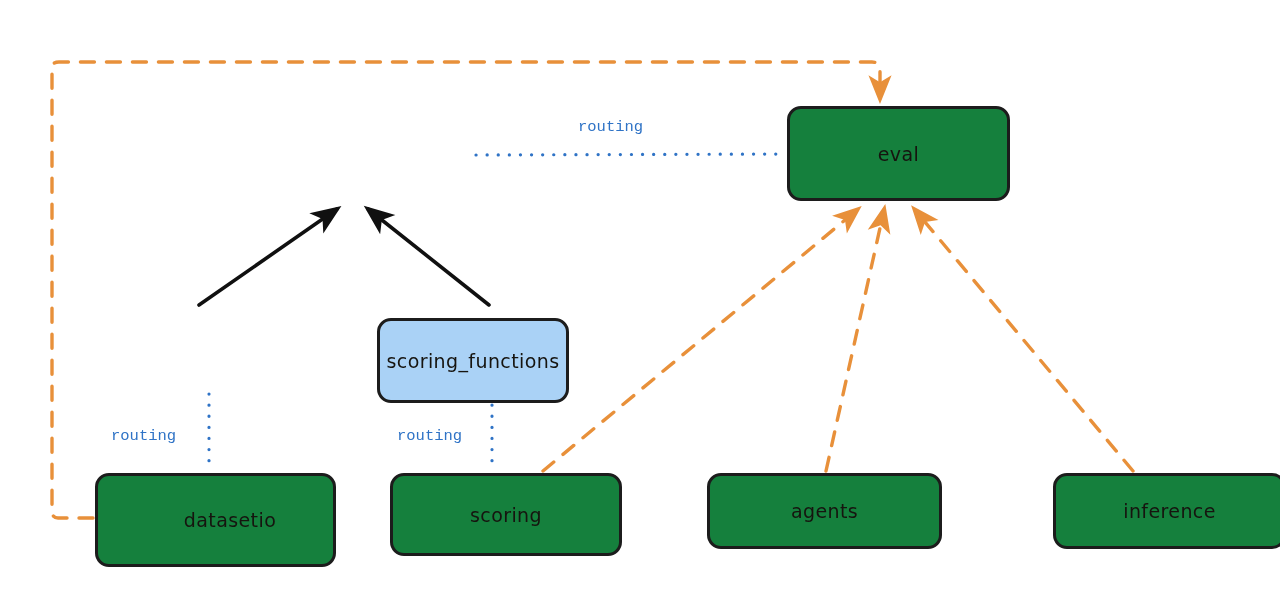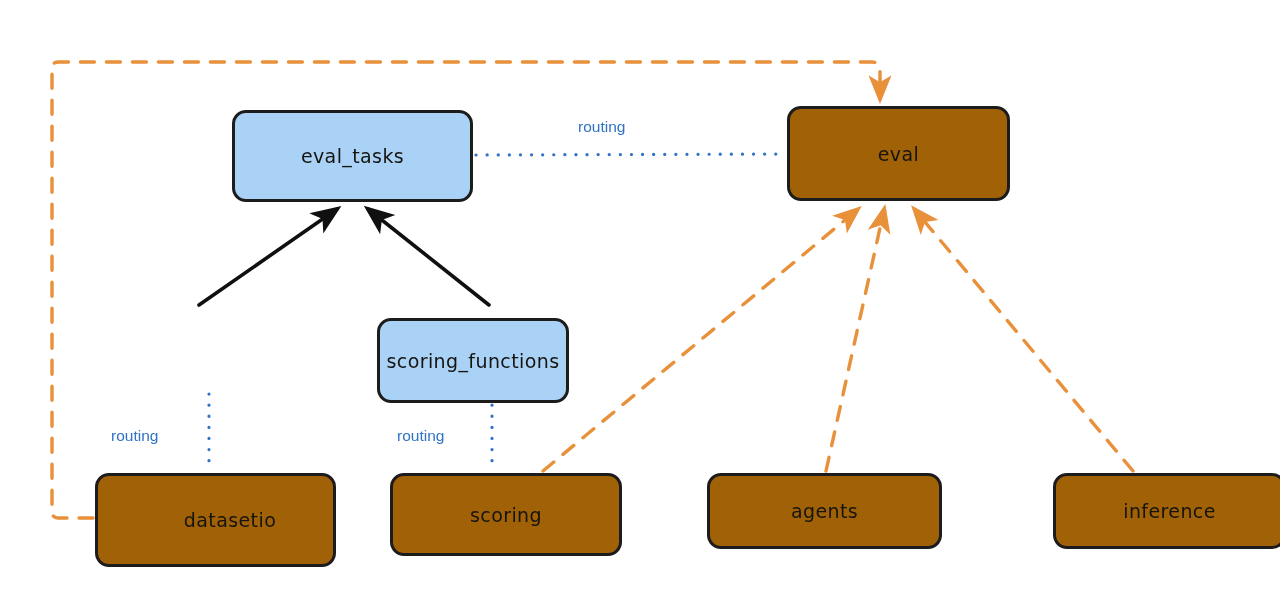--- a/index.html
+++ b/index.html
@@ -36,25 +36,25 @@
   }
   .node-label {
     font-family: "DejaVu Sans", sans-serif;
     font-size: 19px;
     color: #16140f;
     letter-spacing: 0.4px;
     white-space: nowrap;
     user-select: none;
   }
   .node.blue  { background: #aad2f6; }
-  .node.green { background: #a16207; }
+  .node.green { background: #15803d; }
 
   .edge-label {
     position: absolute;
-    font-family: Liberation Sans, sans-serif;
+    font-family: Liberation Mono, monospace;
     font-size: 15.5px;
     color: #2f73c6;
     white-space: nowrap;
     z-index: 4;
     user-select: none;
   }
 </style>
 </head>
 <body>
 
@@ -82,23 +82,20 @@
 
     <path d="M93,518 L58,518 Q52,518 52,511 L52,68 Q52,62 59,62 L872,62 Q880,62 880,70 L880,98" fill="none" stroke="#e8903a" stroke-width="3.4" stroke-linecap="round" stroke-dasharray="14 12" marker-end="url(#arrow-orange)"></path>
 
     <path d="M543,471 L857,210" fill="none" stroke="#e8903a" stroke-width="3.4" stroke-linecap="round" stroke-dasharray="14 12" marker-end="url(#arrow-orange)"></path>
 
     <path d="M826,471 L884,210" fill="none" stroke="#e8903a" stroke-width="3.4" stroke-linecap="round" stroke-dasharray="14 12" marker-end="url(#arrow-orange)"></path>
 
     <path d="M1133,471 L915,210" fill="none" stroke="#e8903a" stroke-width="3.4" stroke-linecap="round" stroke-dasharray="14 12" marker-end="url(#arrow-orange)"></path>
   </svg>
 
-  <div class="node blue" style="left:232px; top:110px; width:241px; height:92px;">
-    <span class="node-label">eval_tasks</span>
-  </div>
 
   <div class="node green" style="left:787px; top:106px; width:223px; height:95px;">
     <span class="node-label">eval</span>
   </div>
 
 
   <div class="node blue" style="left:377px; top:318px; width:192px; height:85px;">
     <span class="node-label">scoring_functions</span>
   </div>
 

